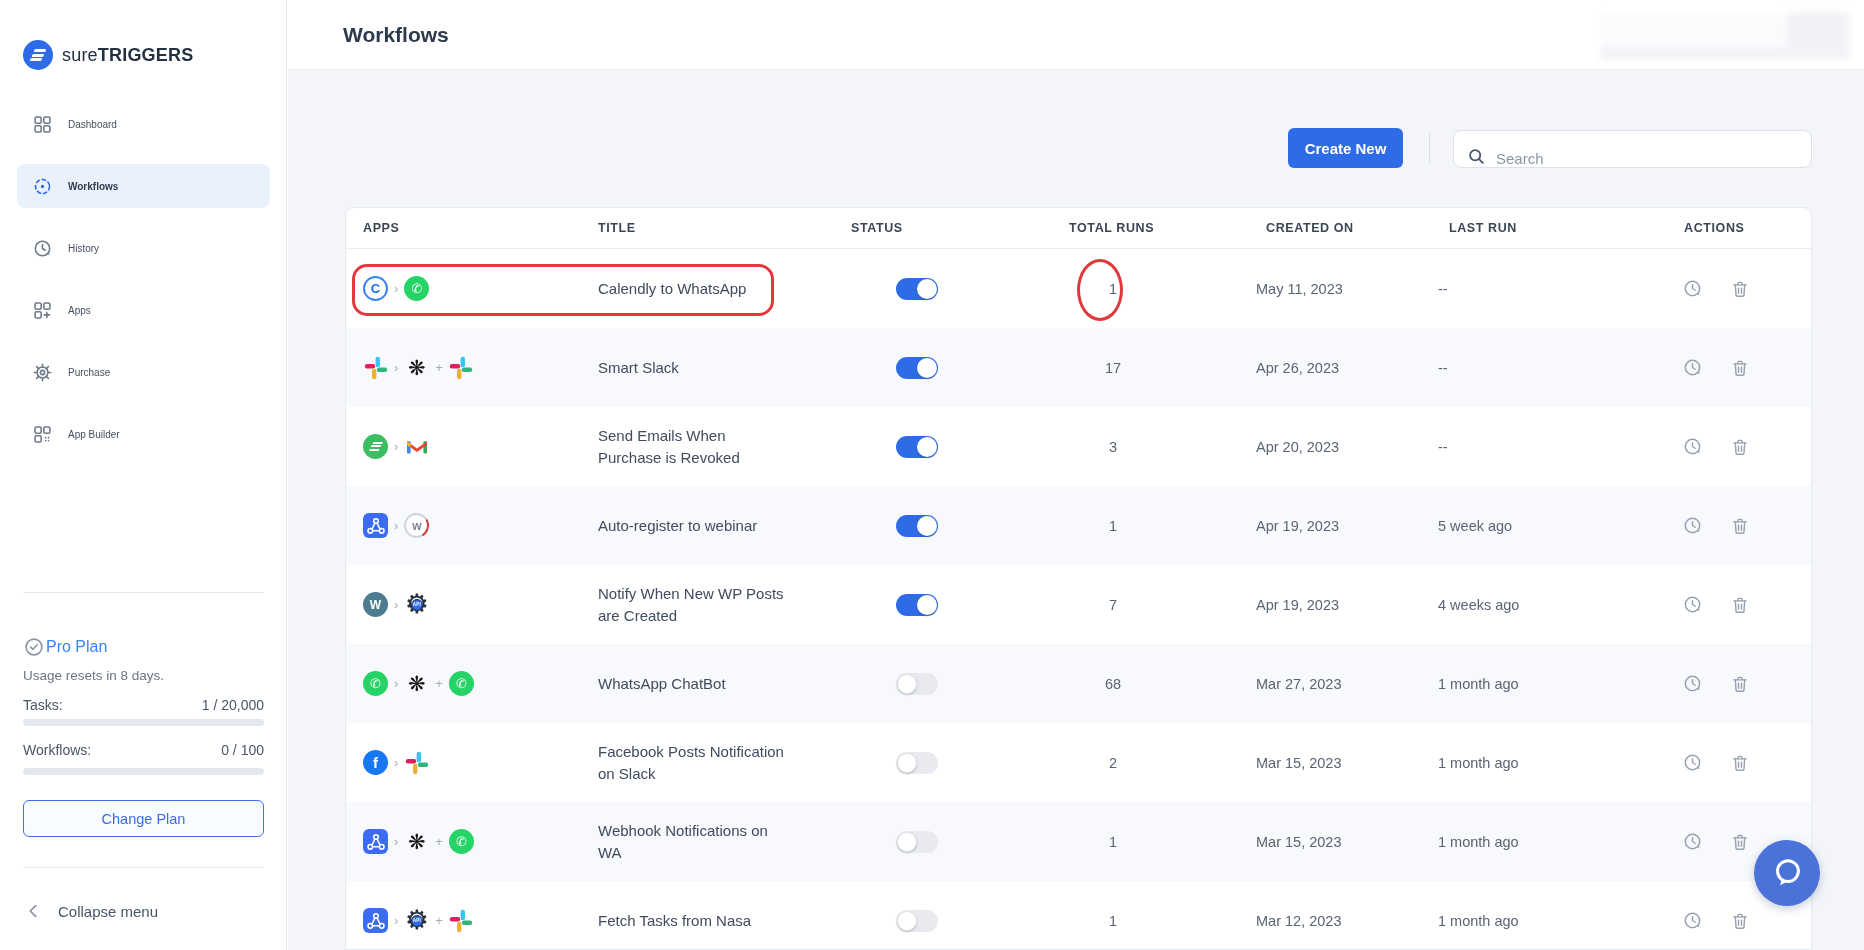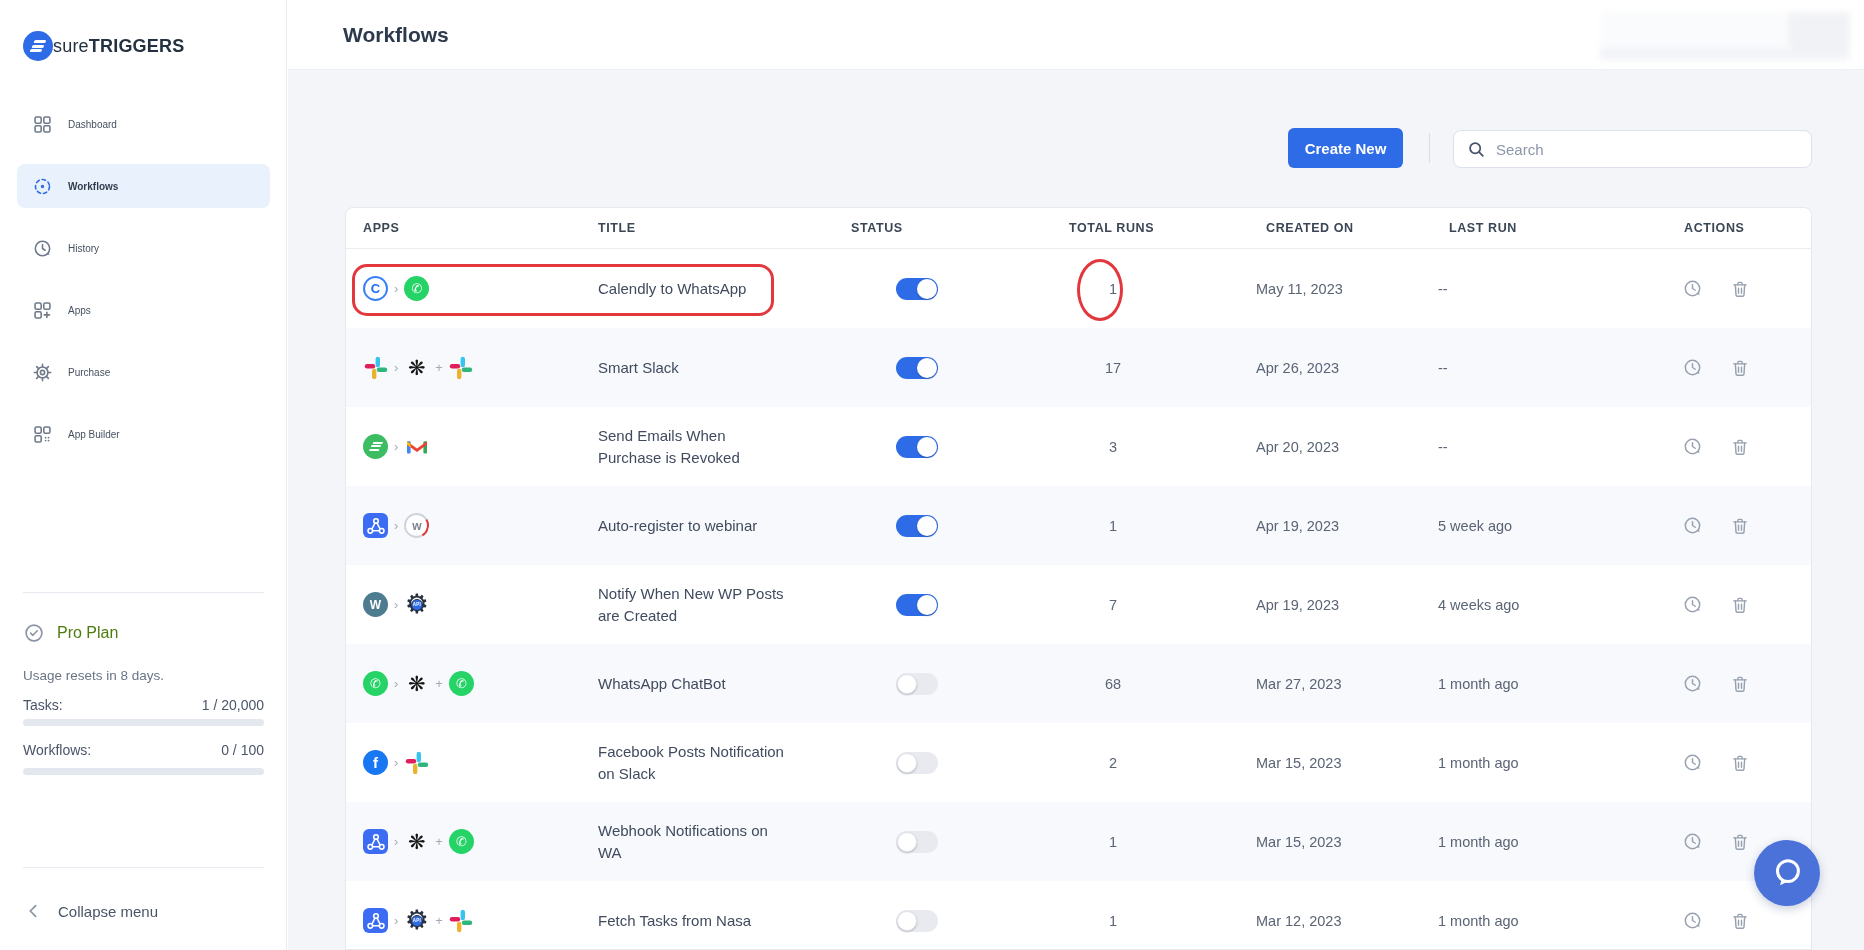--- a/index.html
+++ b/index.html
@@ -2,52 +2,52 @@
 <html><head>
 <meta charset="utf-8">
 <style>
   *{box-sizing:border-box;margin:0;padding:0}
   html,body{width:1864px;height:950px;overflow:hidden}
   body{font-family:"Liberation Sans",sans-serif;background:#fff;position:relative}
   #app{position:relative;width:1864px;height:950px;background:#fff}
 
   
   .sidebar{position:absolute;left:0;top:0;width:287px;height:950px;background:#fff;border-right:1px solid #e8ebf1;z-index:5}
-  .brand{position:absolute;left:23px;top:31px;display:flex;align-items:center;}
+  .brand{position:absolute;left:23px;top:40px;display:flex;align-items:center;gap:9px}
   .brand-circle{width:30px;height:30px;border-radius:50%;background:#2e6be6;display:flex;flex-direction:column;align-items:center;justify-content:center;gap:2px}
   .brand-circle i,.sc-circle i{display:block;width:12px;height:2.6px;background:#fff;border-radius:2px;transform:skewX(-18deg)}
   .brand-circle i:nth-child(1){transform:skewX(-18deg) translateX(2px)}
   .brand-circle i:nth-child(3){transform:skewX(-18deg) translateX(-2px)}
   .brand-text{font-size:18px;color:#243140;letter-spacing:.2px}
   .brand-text b{font-weight:700}
   .nav{position:absolute;left:17px;top:102px;width:253px;display:flex;flex-direction:column;gap:18px}
   .nav-item{height:44px;border-radius:8px;display:flex;align-items:center;gap:15px;padding-left:14px;cursor:pointer;color:#46505f;font-size:10px}
   .nav-item.active{background:#e9f1fd;color:#2b3razor}
   .nav-item.active{color:#313c4d}
   .nav-ic{width:22px;height:22px;display:flex;align-items:center;justify-content:center}
   .plan-divider{position:absolute;left:23px;width:241px;border-top:1px solid #e6e9ef}
-  .plan-head{position:absolute;left:23px;top:622px;display:flex;align-items:center;gap:12px;font-size:16px;color:#4d7c0f}
+  .plan-head{position:absolute;left:23px;top:636px;display:flex;align-items:center;gap:1px;font-size:16px;color:#3b82f6}
   .usage-note{position:absolute;left:23px;top:668px;font-size:13.5px;color:#697586}
   .usage-row{position:absolute;left:23px;width:241px;display:flex;justify-content:space-between;font-size:14px;color:#4a5568}
   .bar{position:absolute;left:23px;width:241px;height:7px;border-radius:4px;background:#e3e7ee}
   .change-plan{position:absolute;left:23px;top:800px;width:241px;height:37px;border:1px solid #4273e6;border-radius:6px;background:#f8fbff;color:#3b6ce4;font-size:14.5px;font-family:inherit;cursor:pointer}
   .collapse{position:absolute;left:23px;top:900px;display:flex;align-items:center;gap:13px;font-size:15px;color:#4a5568;cursor:pointer}
 
   
   .main{position:absolute;left:288px;top:0;width:1576px;height:950px;background:#f3f5f9}
   .topbar{position:absolute;left:0;top:0;width:100%;height:70px;background:#fff;border-bottom:1px solid #edf0f4}
   .page-title{position:absolute;left:55px;top:0;line-height:70px;font-size:21px;font-weight:700;color:#2d3a4e}
   .blurbox{position:absolute;left:1312px;top:12px;width:250px;height:48px;filter:blur(3px);opacity:.95}
   .blurbox .b1{position:absolute;left:0;top:0;width:188px;height:36px;background:#fafbfd;border-radius:4px}
   .blurbox .b2{position:absolute;left:188px;top:0;width:62px;height:36px;background:#f1f2f5;border-radius:4px}
   .blurbox .b3{position:absolute;left:0;top:36px;width:250px;height:12px;background:#f2f3f7}
 
   .create-btn{position:absolute;left:1000px;top:128px;width:115px;height:40px;background:#2e6be6;color:#fff;border:none;border-radius:6px;font-size:15px;font-weight:700;font-family:inherit;cursor:pointer}
   .tb-divider{position:absolute;left:1141px;top:133px;width:1px;height:30px;background:#d8dee8}
-  .search-wrap{position:absolute;left:1165px;top:130px;width:359px;height:38px;background:#fff;border:1px solid #dce1ea;border-radius:8px;display:flex;align-items:center;padding:0 12px;gap:9px}
+  .search-wrap{position:absolute;left:1165px;top:130px;width:359px;height:38px;background:#fff;border:1px solid #dce1ea;border-radius:8px;display:flex;align-items:flex-end;padding:0 12px;gap:9px}
   .search-wrap input{border:none;outline:none;flex:1;font-size:15px;color:#3d4655;font-family:inherit;background:transparent}
   .search-wrap input::placeholder{color:#8c96a8}
 
   
   .table-card{position:absolute;left:57px;top:207px;width:1467px;height:743px;background:#fff;border:1px solid #e5e9f0;border-radius:8px 8px 0 0;overflow:hidden}
   .t-head,.t-row{display:grid;grid-template-columns:252px 253px 218px 187px 182px 223px 1fr;align-items:center}
   .t-head{height:41px;border-bottom:1px solid #e9edf2}
   .t-head .hc{font-size:12.5px;font-weight:700;letter-spacing:.6px;color:#3b4655}
   .t-head .hc0{padding-left:17px}
   .t-head .hc4{padding-left:10px}
@@ -196,20 +196,21 @@
       <span>1 / 20,000</span>
     </div>
     <div class="bar" style="top:719px"></div>
 
     <div class="usage-row" style="top:742px">
       <span>Workflows:</span>
       <span>0 / 100</span>
     </div>
     <div class="bar" style="top:768px"></div>
 
+    <button class="change-plan">Change Plan</button>
 
     <div class="plan-divider" style="top:867px"></div>
 
     <div class="collapse">
       <span class="nav-ic">
         <svg width="20" height="20" viewBox="0 0 24 24" fill="none" stroke="#8a94a4" stroke-width="2.1" stroke-linecap="round" stroke-linejoin="round">
             <path d="M14 5.5 7.5 12 14 18.5"></path>
           </svg>
       </span>
       <span>Collapse menu</span>

